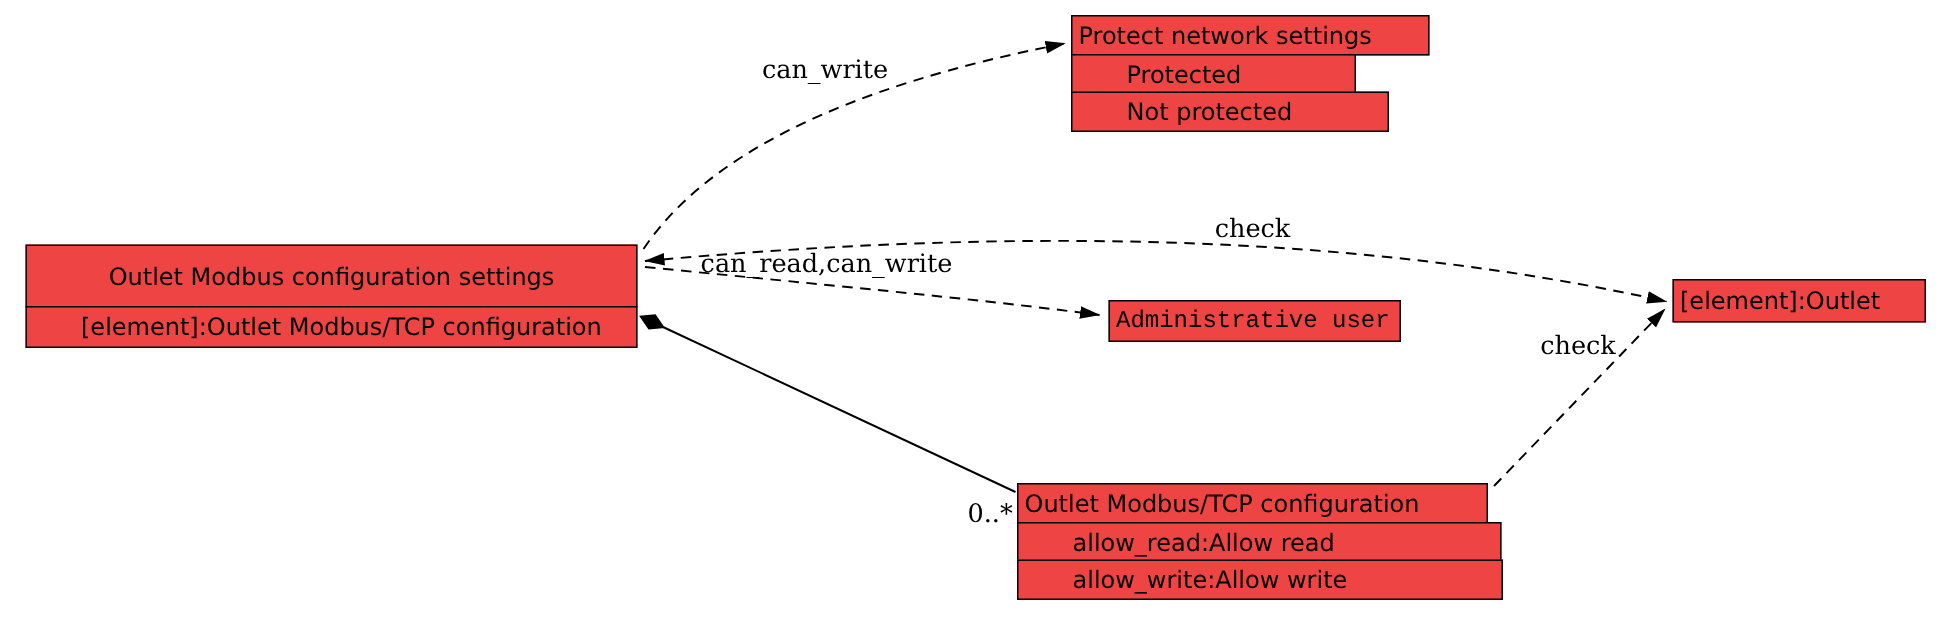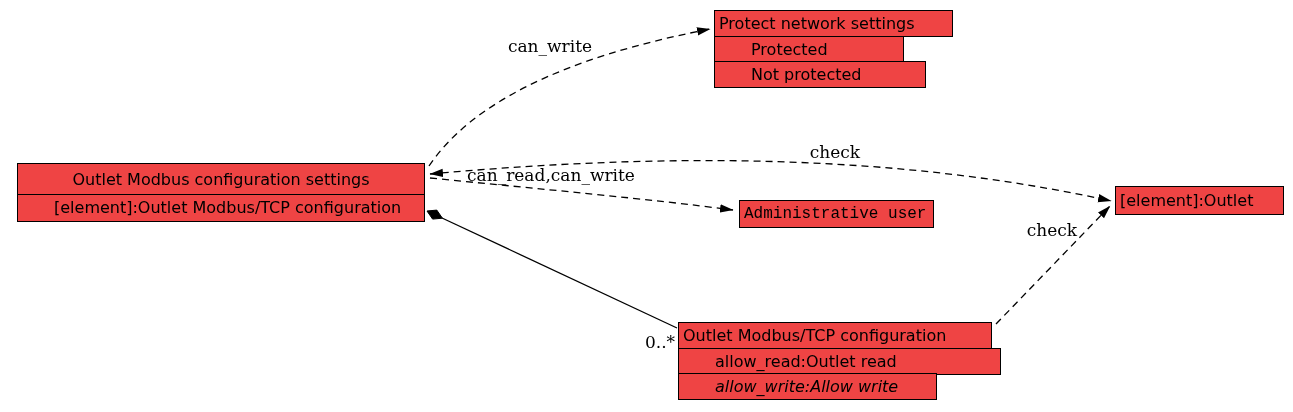--- a/index.html
+++ b/index.html
@@ -76,37 +76,37 @@
 
     <polygon points="427,211 432.6,219.1 442.4,218.2 436.8,210.1" fill="#000000" stroke="#000000" stroke-width="1"></polygon>
     <path class="edge" d="M 442 218 L 677 328"></path>
     <text class="edge-label" x="645" y="348" text-anchor="start">0..*</text>
 
     <path class="edge dashed" d="M 996 324 L 1110 206" marker-end="url(#arr)"></path>
     <text class="edge-label" x="1052" y="236" text-anchor="middle">check</text>
   </svg>
 
   <div class="uml-node" style="left:17px; top:163px;">
-    <div class="cell center" style="width:408px; height:32px;">Outlet Modbus configuration settings</div>
+    <div class="cell center" style="width:408px; height:42px;">Outlet Modbus configuration settings</div>
     <div class="cell" style="width:408px; height:28px;">[element]:Outlet Modbus/TCP configuration</div>
   </div>
 
   <div class="uml-node" style="left:714px; top:10px;">
     <div class="cell" style="width:239px; height:27px;">Protect network settings</div>
     <div class="cell" style="width:190px; height:27px;">Protected</div>
     <div class="cell" style="width:212px; height:27px;">Not protected</div>
   </div>
 
   <div class="uml-node" style="left:739px; top:200px;">
     <div class="cell" style="width:195px; height:28px;font-family:Liberation Mono, monospace;">Administrative user</div>
   </div>
 
   <div class="uml-node" style="left:1115px; top:186px;">
     <div class="cell" style="width:169px; height:29px;">[element]:Outlet</div>
   </div>
 
   <div class="uml-node" style="left:678px; top:322px;">
     <div class="cell" style="width:314px; height:27px;">Outlet Modbus/TCP configuration</div>
-    <div class="cell" style="width:323px; height:27px;">allow_read:Outlet read</div>
-    <div class="cell" style="width:259px; height:27px;font-style:italic;">allow_write:Allow write</div>
+    <div class="cell" style="width:323px; height:27px;">allow_read:Allow read</div>
+    <div class="cell" style="width:324px; height:27px;">allow_write:Allow write</div>
   </div>
 
 </div>
 
 </body></html>

